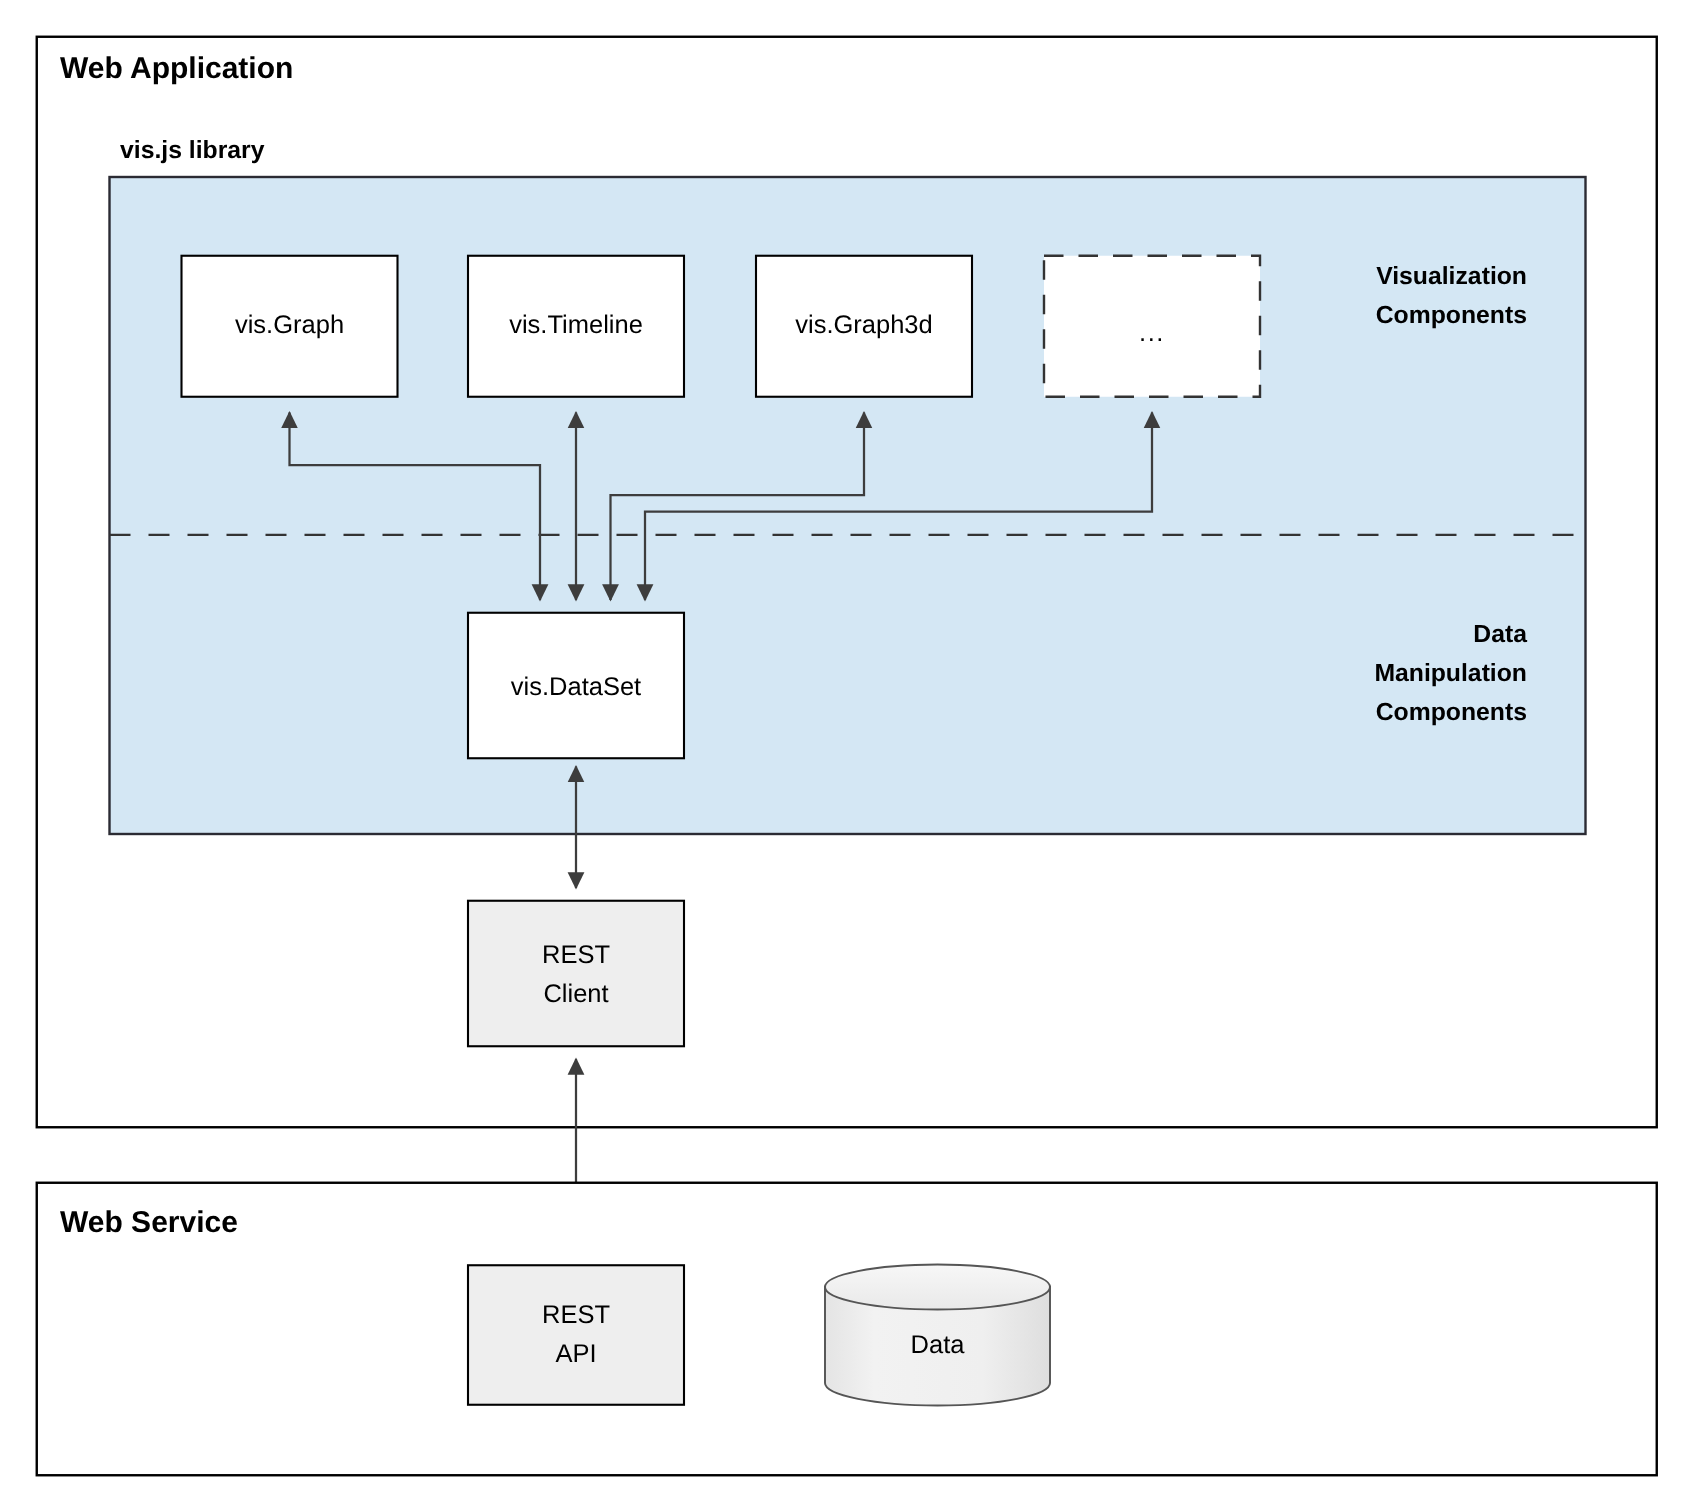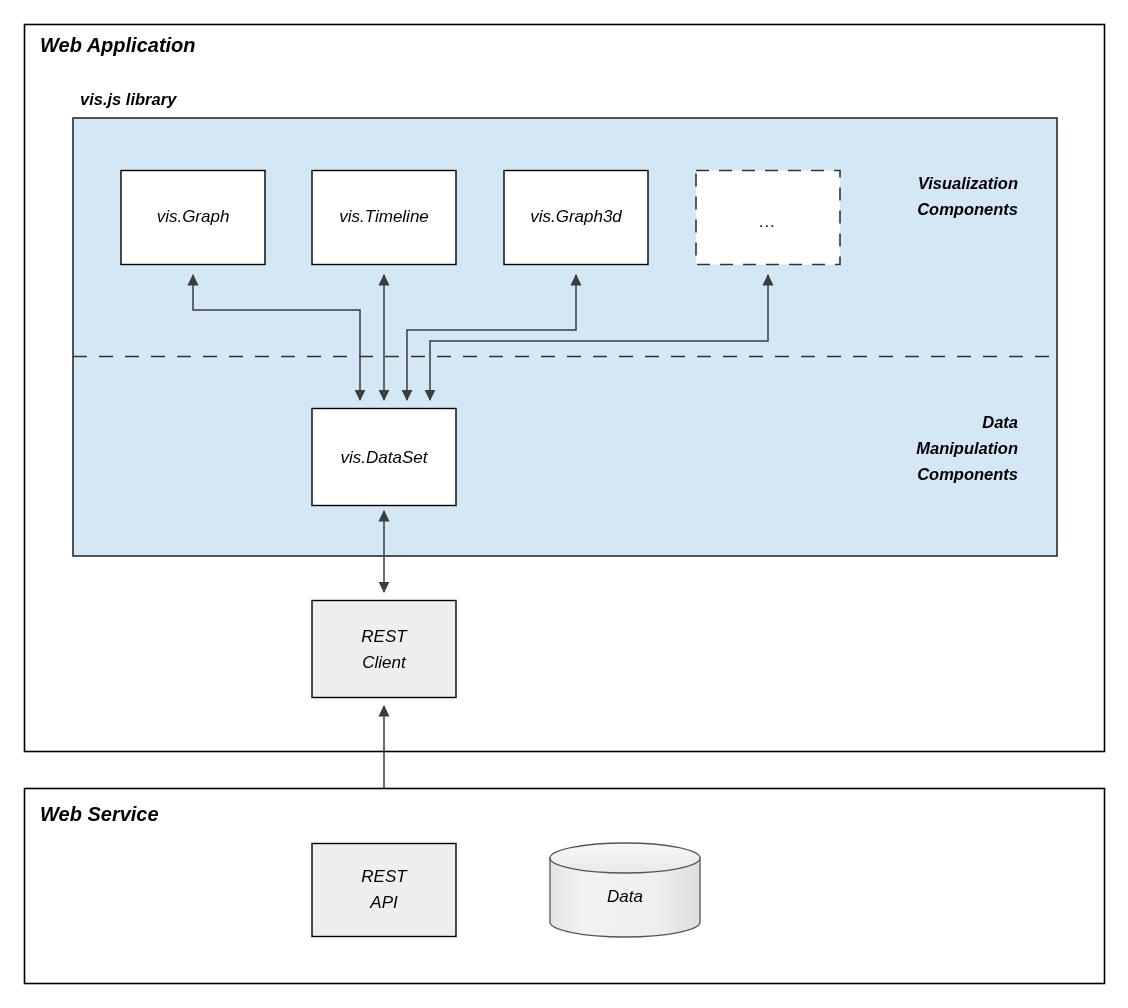--- a/index.html
+++ b/index.html
@@ -11,21 +11,20 @@
   body {
     width: 1128px;
     height: 1008px;
     font-family: "Liberation Sans", sans-serif;
     overflow: hidden;
   }
   #diagram-root {
     position: relative;
     width: 1128px;
     height: 1008px;
-    font-style: italic;
   }
   svg#arch-svg {
     display: block;
     width: 1128px;
     height: 1008px;
   }
   .panel-frame {
     fill: #ffffff;
     stroke: #000000;
     stroke-width: 1.6;

